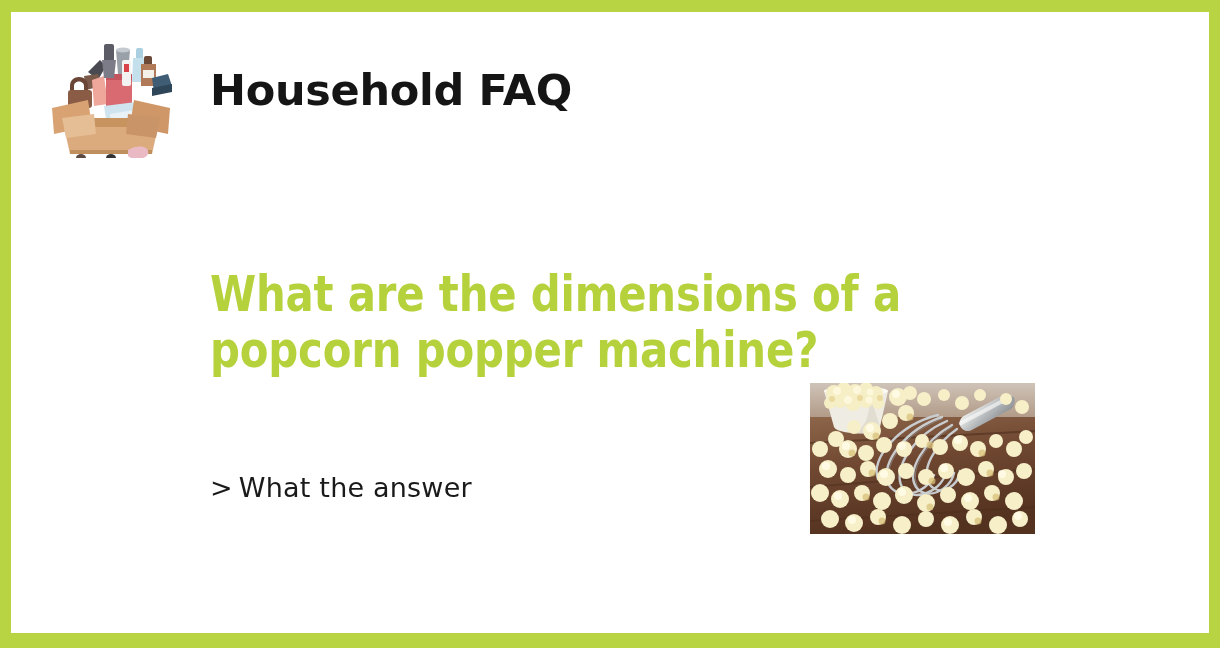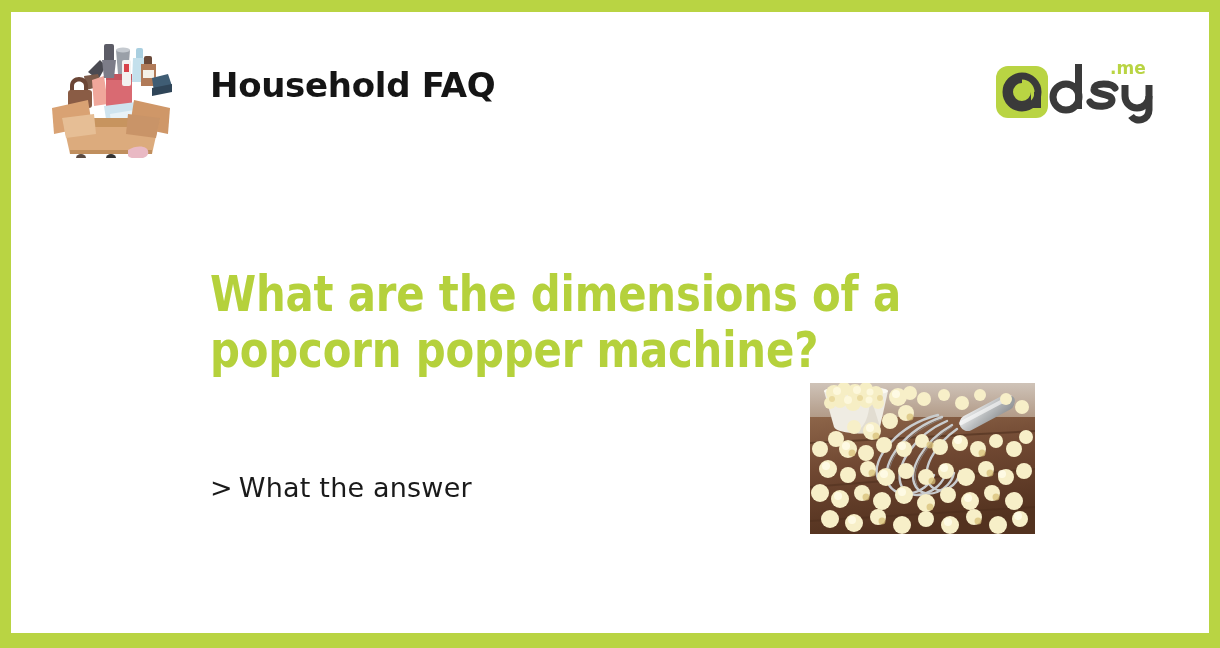--- a/index.html
+++ b/index.html
@@ -47,21 +47,21 @@
     top: 18px;
     width: 126px;
     height: 128px;
   }
 
   .site-title {
     position: absolute;
     left: 199px;
     top: 53px;
     font-family: "DejaVu Sans", sans-serif;
-    font-size: 34px;
+    font-size: 43px;
     font-weight: 700;
     letter-spacing: -0.3px;
     color: #151515;
     white-space: nowrap;
   }
 
   
   .logo {
     position: absolute;
     right: 53px;
@@ -182,40 +182,20 @@
           <path d="M22 120 L104 120 L104 124 L22 124 Z" fill="#c08f5e"></path>
 
           <ellipse cx="33" cy="128" rx="5" ry="4" fill="#5a4a42"></ellipse>
           <ellipse cx="63" cy="128" rx="5" ry="4" fill="#333333"></ellipse>
           <path d="M80 120 C90 114 102 116 100 124 C98 130 84 130 80 126 Z" fill="#e9b9c4"></path>
         </svg>
       </div>
 
       <div class="site-title">Household FAQ</div>
 
-      <div class="logo">
-        <svg width="160" height="78" viewBox="0 0 160 78" xmlns="http://www.w3.org/2000/svg">
-
-          <rect x="0" y="14" width="52" height="52" rx="12" fill="#b9d443"></rect>
-
-          <path d="M26 24 a16 16 0 1 0 16 16 l0 16 -7 0 0 -16 a9 9 0 1 1 -9 -9 z" fill="#3a3a3a"></path>
-          <circle cx="26" cy="40" r="16" fill="none" stroke="#3a3a3a" stroke-width="7"></circle>
-          <path d="M38 40 h7 v16 h-7 z" fill="#3a3a3a"></path>
-
-          <circle cx="70" cy="45" r="13" fill="none" stroke="#3a3a3a" stroke-width="7"></circle>
-          <rect x="79" y="12" width="7" height="45" fill="#3a3a3a"></rect>
-
-          <path d="M119 36 c-3 -5 -20 -6 -21 1 c-1 6 18 4 18 11 c0 8 -18 8 -22 2" fill="none" stroke="#3a3a3a" stroke-width="7" stroke-linecap="round"></path>
-
-          <path d="M129 33 v11 a12 12 0 0 0 24 0 v-11" fill="none" stroke="#3a3a3a" stroke-width="7"></path>
-          <path d="M153 44 v14 a10 10 0 0 1 -18 6" fill="none" stroke="#3a3a3a" stroke-width="7"></path>
-
-          <text x="114" y="22" font-family="DejaVu Sans, sans-serif" font-size="17" font-weight="700" fill="#b9d443">.me</text>
-        </svg>
-      </div>
     </div>
 
     <h1 class="headline">What are the dimensions of a popcorn popper machine?</h1>
 
     <a class="cta" href="#"><span class="chev">&gt;</span><span>What the answer</span></a>
 
     <div class="photo">
       <svg width="225" height="151" viewBox="0 0 225 151" xmlns="http://www.w3.org/2000/svg">
         <defs>
           <linearGradient id="wood" x1="0" y1="0" x2="0.25" y2="1">

